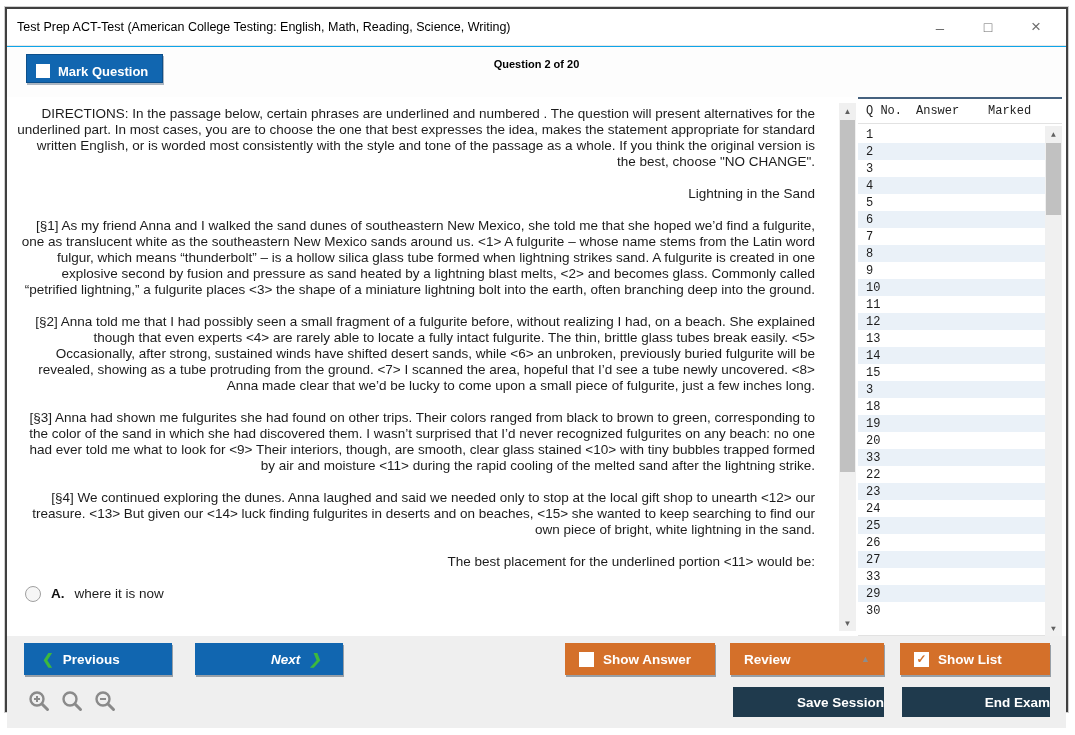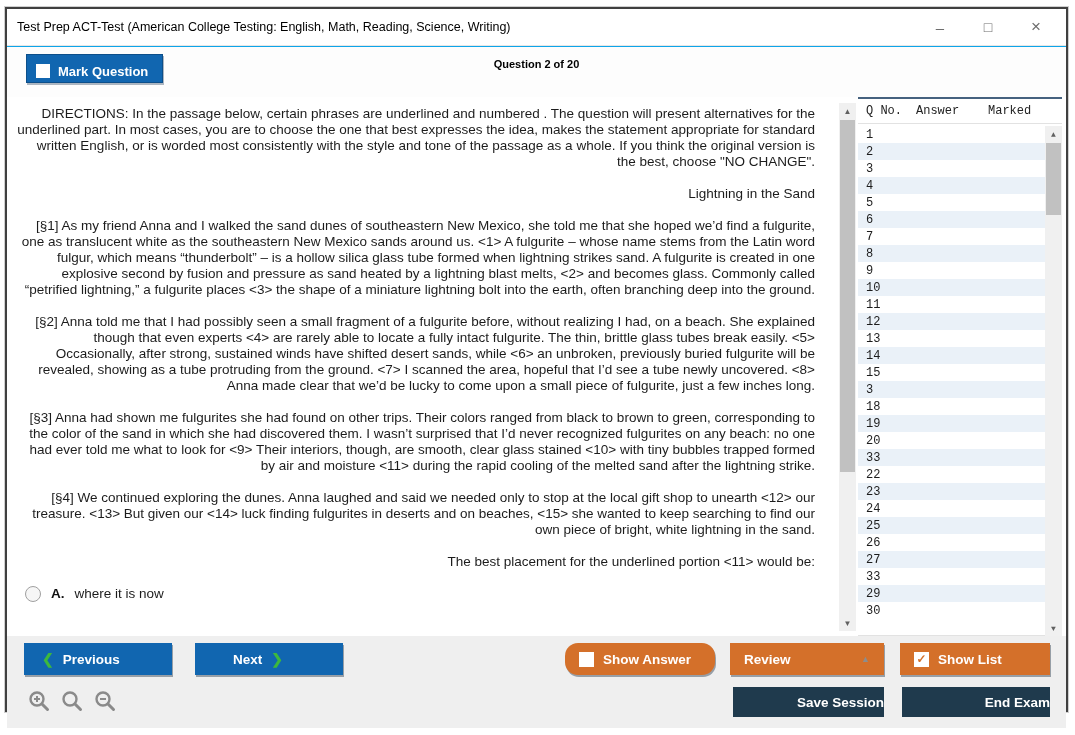--- a/index.html
+++ b/index.html
@@ -67,22 +67,22 @@
   .footer { position:absolute; left:0; top:627px; width:100%; height:92px; background:#efefef; }
   .btn { position:absolute; display:flex; align-items:center; justify-content:flex-end; gap:9px; cursor:pointer; color:#fff; font-size:13.5px; font-weight:bold; box-shadow:1px 2px 0 rgba(20,40,60,.4); }
   .btn-blue { background:#1166b0; height:32px; top:7px; }
   .btn-orange { background:#d4702a; height:32px; top:7px; }
   .btn-navy { background:#1f3a4d; height:30px; top:51px; font-weight:600; box-shadow:none; }
   .chev { color:#3db83d; font-size:14px; font-weight:bold; }
   .btn .cb { width:15px; height:15px; background:#fff; display:flex; align-items:center; justify-content:center; font-size:12px; color:#d4702a; font-weight:bold; line-height:1; }
   .caret { color:#8d8d8d; font-size:9px; position:absolute; right:14px; }
 
   #btn-previous { left:17px; width:148px; justify-content:flex-start; padding-left:18px; }
-  #btn-next { left:188px; width:148px; justify-content:center; padding-right:22px; }
-  #btn-show-answer { left:558px; width:150px; justify-content:flex-start; padding-left:14px;border-radius:13px; }
+  #btn-next { left:188px; width:148px; justify-content:flex-end; padding-right:22px;font-style:italic; }
+  #btn-show-answer { left:558px; width:150px; justify-content:flex-start; padding-left:14px; }
   #btn-review { left:723px; width:154px; justify-content:flex-start; padding-left:14px; }
   #btn-show-list { left:893px; width:150px; justify-content:flex-start; padding-left:14px; }
   #btn-save-session { left:726px; width:151px; }
   #btn-end-exam { left:895px; width:148px; }
 
   .zoom-icons { position:absolute; left:20px; top:53px; display:flex; gap:9px; }
   .zoom-icons svg { display:block; cursor:pointer; }
 </style>
 </head>
 <body>

